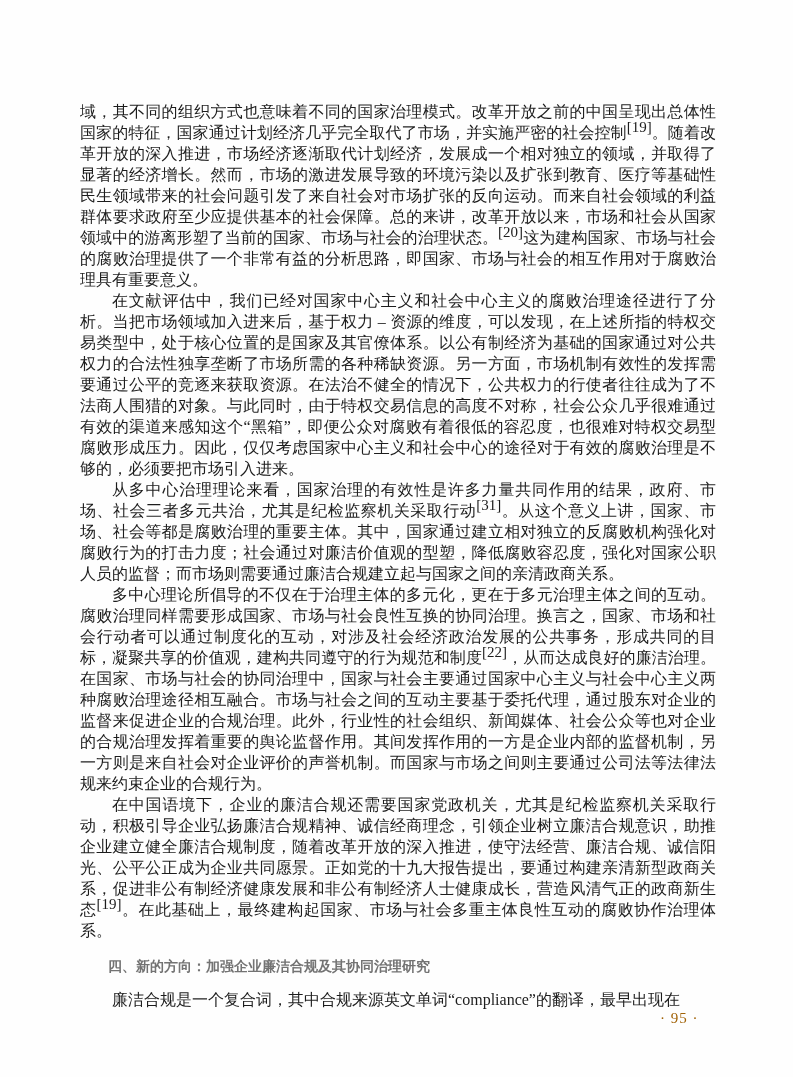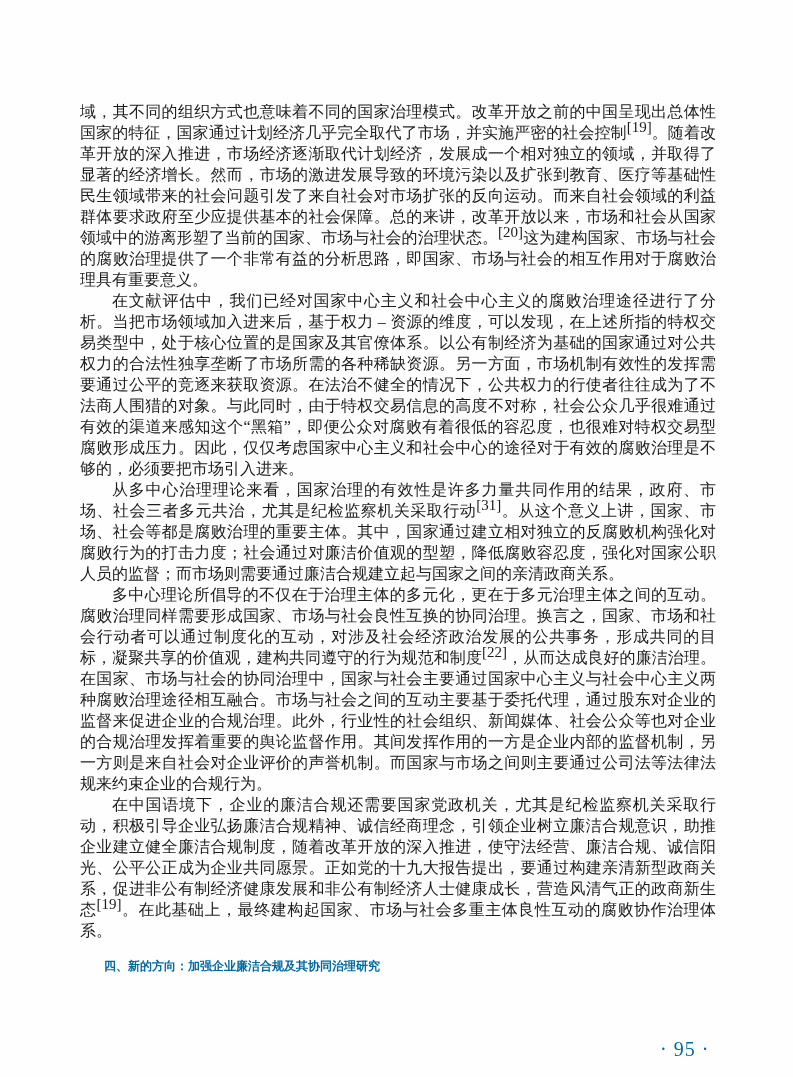--- a/index.html
+++ b/index.html
@@ -39,44 +39,45 @@
     font-size: 15px;
     line-height: 0;
     vertical-align: super;
     letter-spacing: 0;
   }
   h2.section-heading {
     margin: 14px 0 12px 0;
     padding: 0;
     font-family: "Liberation Sans", "DejaVu Sans", sans-serif;
     font-weight: bold;
-    font-size: 12px;
+    font-size: 14px;
     line-height: 22px;
     text-indent: 2em;
-    color: #0369a1;
+    color: #737373;
     text-align: left;
   }
   .page-number {
     position: absolute;
     left: 660px;
-    top: 1040px;
+    top: 1009px;
     width: 90px;
-    font-size: 20px;
+    font-size: 15px;
     line-height: 18px;
-    color: #0369a1;
+    color: #a16207;
     text-align: left;
     letter-spacing: 1px;
   }
 </style>
 </head>
 <body>
 
 <div class="page">
   <main class="text-block">
       <p class="paragraph"><span>域，其不同的组织方式也意味着不同的国家治理模式。改革开放之前的中国呈现出总体性国家的特征，国家通过计划经济几乎完全取代了市场，并实施严密的社会控制</span><sup class="ref">[19]</sup><span>。随着改革开放的深入推进，市场经济逐渐取代计划经济，发展成一个相对独立的领域，并取得了显著的经济增长。然而，市场的激进发展导致的环境污染以及扩张到教育、医疗等基础性民生领域带来的社会问题引发了来自社会对市场扩张的反向运动。而来自社会领域的利益群体要求政府至少应提供基本的社会保障。总的来讲，改革开放以来，市场和社会从国家领域中的游离形塑了当前的国家、市场与社会的治理状态。</span><sup class="ref">[20]</sup><span>这为建构国家、市场与社会的腐败治理提供了一个非常有益的分析思路，即国家、市场与社会的相互作用对于腐败治理具有重要意义。</span></p>
       <p class="paragraph indent"><span>在文献评估中，我们已经对国家中心主义和社会中心主义的腐败治理途径进行了分析。当把市场领域加入进来后，基于权力 – 资源的维度，可以发现，在上述所指的特权交易类型中，处于核心位置的是国家及其官僚体系。以公有制经济为基础的国家通过对公共权力的合法性独享垄断了市场所需的各种稀缺资源。另一方面，市场机制有效性的发挥需要通过公平的竞逐来获取资源。在法治不健全的情况下，公共权力的行使者往往成为了不法商人围猎的对象。与此同时，由于特权交易信息的高度不对称，社会公众几乎很难通过有效的渠道来感知这个“黑箱”，即便公众对腐败有着很低的容忍度，也很难对特权交易型腐败形成压力。因此，仅仅考虑国家中心主义和社会中心的途径对于有效的腐败治理是不够的，必须要把市场引入进来。</span></p>
       <p class="paragraph indent"><span>从多中心治理理论来看，国家治理的有效性是许多力量共同作用的结果，政府、市场、社会三者多元共治，尤其是纪检监察机关采取行动</span><sup class="ref">[31]</sup><span>。从这个意义上讲，国家、市场、社会等都是腐败治理的重要主体。其中，国家通过建立相对独立的反腐败机构强化对腐败行为的打击力度；社会通过对廉洁价值观的型塑，降低腐败容忍度，强化对国家公职人员的监督；而市场则需要通过廉洁合规建立起与国家之间的亲清政商关系。</span></p>
       <p class="paragraph indent"><span>多中心理论所倡导的不仅在于治理主体的多元化，更在于多元治理主体之间的互动。腐败治理同样需要形成国家、市场与社会良性互换的协同治理。换言之，国家、市场和社会行动者可以通过制度化的互动，对涉及社会经济政治发展的公共事务，形成共同的目标，凝聚共享的价值观，建构共同遵守的行为规范和制度</span><sup class="ref">[22]</sup><span>，从而达成良好的廉洁治理。在国家、市场与社会的协同治理中，国家与社会主要通过国家中心主义与社会中心主义两种腐败治理途径相互融合。市场与社会之间的互动主要基于委托代理，通过股东对企业的监督来促进企业的合规治理。此外，行业性的社会组织、新闻媒体、社会公众等也对企业的合规治理发挥着重要的舆论监督作用。其间发挥作用的一方是企业内部的监督机制，另一方则是来自社会对企业评价的声誉机制。而国家与市场之间则主要通过公司法等法律法规来约束企业的合规行为。</span></p>
       <p class="paragraph indent"><span>在中国语境下，企业的廉洁合规还需要国家党政机关，尤其是纪检监察机关采取行动，积极引导企业弘扬廉洁合规精神、诚信经商理念，引领企业树立廉洁合规意识，助推企业建立健全廉洁合规制度，随着改革开放的深入推进，使守法经营、廉洁合规、诚信阳光、公平公正成为企业共同愿景。正如党的十九大报告提出，要通过构建亲清新型政商关系，促进非公有制经济健康发展和非公有制经济人士健康成长，营造风清气正的政商新生态</span><sup class="ref">[19]</sup><span>。在此基础上，最终建构起国家、市场与社会多重主体良性互动的腐败协作治理体系。</span></p>
       <h2 class="section-heading">四、新的方向：加强企业廉洁合规及其协同治理研究</h2>
+      <p class="paragraph indent"><span>廉洁合规是一个复合词，其中合规来源英文单词“compliance”的翻译，最早出现在</span></p>
     </main>
   <div class="page-number">· 95 ·</div>
 </div>
 
 </body></html>

